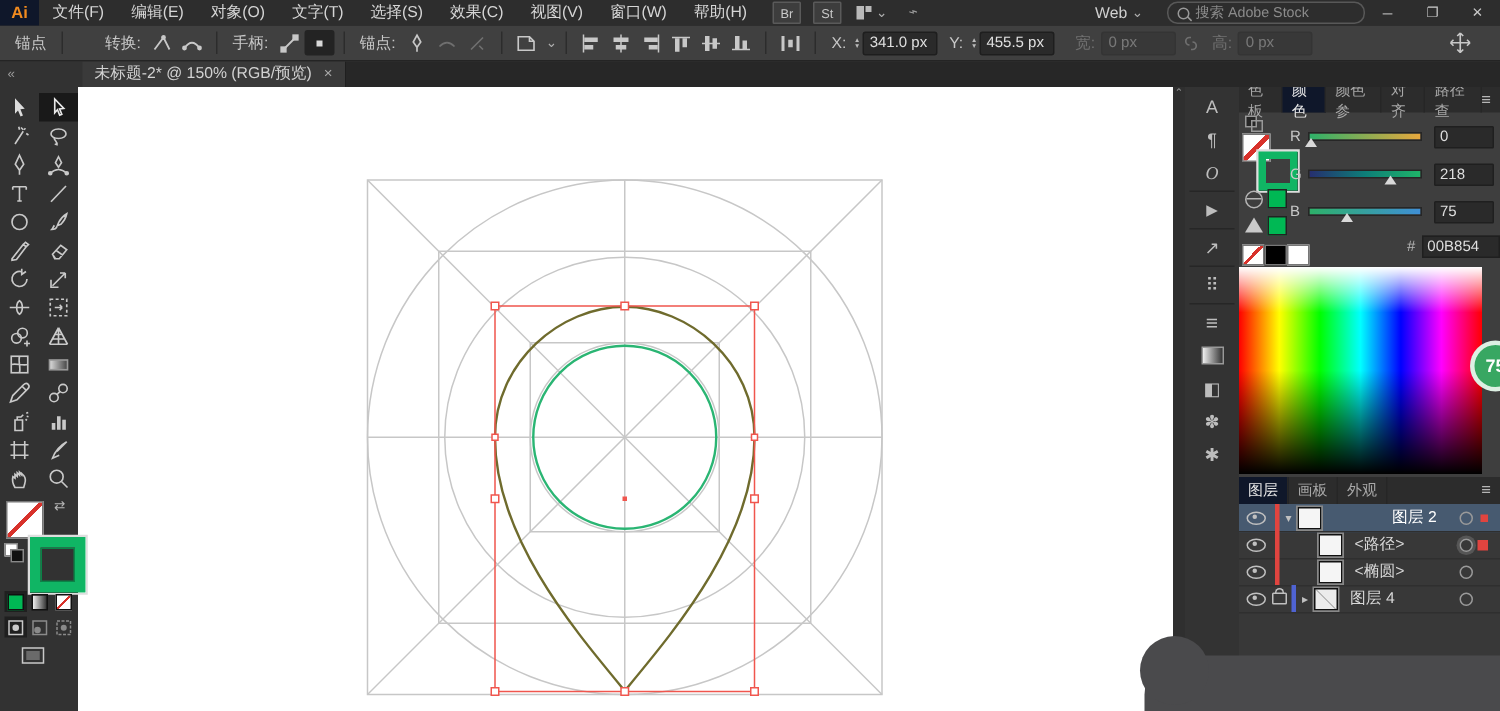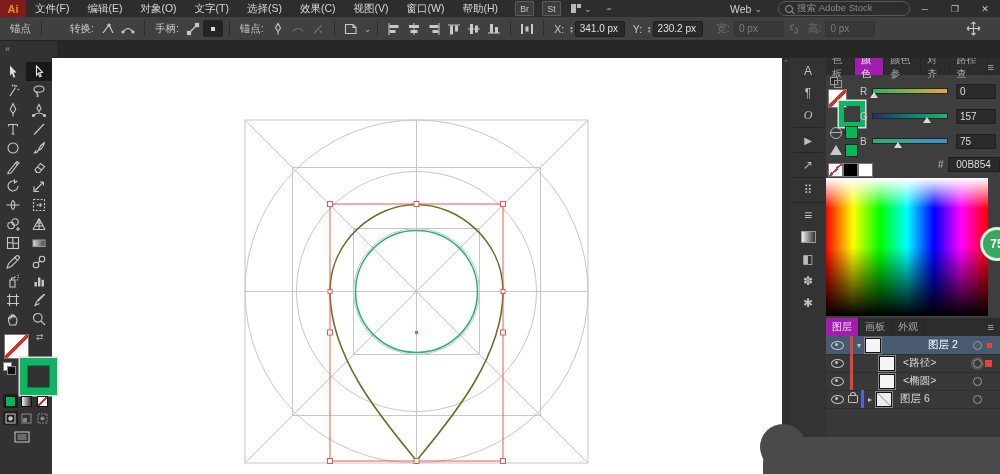--- a/index.html
+++ b/index.html
@@ -2,21 +2,21 @@
 <html><head>
 <meta charset="utf-8">
 <style>
   html,body{margin:0;padding:0;background:#222;}
   #app{position:relative;width:1000px;height:474px;overflow:hidden;
        font-family:"Liberation Sans","DejaVu Sans",sans-serif;
        -webkit-font-smoothing:antialiased;color:#cfcfcf;font-size:11px;}
   
   #menubar{position:absolute;left:0;top:0;width:1000px;height:17px;background:#2d2d2d;
            display:flex;align-items:center;z-index:10;}
-  #ai-logo{width:26px;height:17px;background:#7f1d1d;color:#f28b1f;font-weight:bold;
+  #ai-logo{width:26px;height:17px;background:#0f172a;color:#f28b1f;font-weight:bold;
            display:flex;align-items:center;justify-content:center;font-size:11px;}
   .menu-item{padding:6px 9px;font-size:10.5px;color:#d6d6d6;line-height:17px;cursor:default;}
   .mb-badge{width:17px;height:13px;background:#3d3d3d;border:1px solid #5a5a5a;color:#c9c9c9;
             font-size:8.5px;display:flex;align-items:center;justify-content:center;margin-left:8px;border-radius:1px;}
   .ws-icon{margin-left:10px;display:inline-flex;gap:1px;}
   .ws-icon i{display:block;width:5px;height:9px;background:#b9b9b9;}
   .ws-icon i.sm{width:4px;height:4px;align-self:flex-start;}
   .chev{color:#b0b0b0;font-size:9px;margin-left:3px;}
   #announce-ic{margin-left:14px;color:#9a9a9a;font-size:10px;transform:rotate(-15deg);}
   #workspace{margin-left:auto;display:flex;align-items:center;color:#d0d0d0;font-size:10.5px;}
@@ -73,34 +73,34 @@
   
   #dock{position:absolute;left:790px;top:58px;width:36px;height:416px;background:#333333;z-index:3;
         display:flex;flex-direction:column;align-items:center;padding-top:2px;box-sizing:border-box;}
   .dock-ic{width:36px;height:22px;display:flex;align-items:center;justify-content:center;color:#bdbdbd;font-size:12px;}
   .dock-div{width:30px;height:1px;background:#262626;margin:1px 0;}
   .grad-box{width:13px;height:10px;border:1px solid #999;background:linear-gradient(90deg,#eee,#333);}
   
   #rightpanels{position:absolute;left:826px;top:58px;width:174px;height:416px;background:#3e3e3e;z-index:4;}
   #ptabs{position:absolute;left:0;top:0;width:174px;height:17px;background:#2c2c2c;display:flex;align-items:stretch;font-size:10px;}
   .ptab{padding:0 6px;display:flex;align-items:center;color:#a8a8a8;border-right:1px solid #262626;}
-  .ptab.active{background:#a21caf;color:#e8e8e8;}
+  .ptab.active{background:#0f172a;color:#e8e8e8;}
   #ptab-menu{margin-left:auto;color:#b5b5b5;padding-right:6px;display:flex;align-items:center;font-size:11px;}
   
   #colorpanel{position:absolute;left:0;top:17px;width:174px;height:103px;}
   .slider-row{position:absolute;left:34px;width:140px;height:16px;display:flex;align-items:center;}
   .sl-label{width:12px;color:#c8c8c8;font-size:10px;}
   .track{position:relative;width:74px;height:4px;border:1px solid #262626;}
   .handle{position:absolute;top:3px;width:0;height:0;border-left:4px solid transparent;border-right:4px solid transparent;
           border-bottom:6px solid #d9d9d9;}
   .cval{margin-left:8px;background:#2a2a2a;border:1px solid #1f1f1f;color:#dedede;width:32px;height:13px;
         line-height:13px;padding:0 3px;font-size:10px;border-radius:1px;}
   #hexrow{position:absolute;left:112px;top:82px;display:flex;align-items:center;gap:4px;color:#b5b5b5;font-size:10px;}
   #hexbox{background:#2a2a2a;border:1px solid #1f1f1f;color:#dedede;width:44px;height:13px;line-height:13px;
-          padding:0 3px;font-size:10px;text-align:center;}
+          padding:0 3px;font-size:10px;}
   
   #cp-left{position:absolute;left:2px;top:0;width:32px;height:103px;}
   #cp-mini{position:absolute;left:2px;top:2px;width:16px;height:10px;}
   #cp-mini .a{position:absolute;left:0;top:0;width:6px;height:6px;background:#262626;border:1px solid #999;}
   #cp-mini .b{position:absolute;left:4px;top:3px;width:6px;height:6px;border:1px solid #999;}
   #cp-none{position:absolute;left:0;top:14px;width:17px;height:17px;background:#fff;border:1px solid #777;
      background-image:linear-gradient(135deg,transparent 44%,#d8322b 44%,#d8322b 56%,transparent 56%);}
   #cp-stroke{position:absolute;left:11px;top:26px;width:16px;height:16px;border:5px solid #10b564;
      box-shadow:0 0 0 1.5px #dedede;}
   .globe{position:absolute;left:2px;top:52px;width:10px;height:10px;border:1px solid #b5b5b5;border-radius:50%;}
@@ -288,21 +288,21 @@
     <span class="stepper">
         <span>▴</span>
         <span>▾</span>
       </span>
     <span class="valbox">341.0 px</span>
     <span class="cb-label" style="margin-left:8px;">Y:</span>
     <span class="stepper">
         <span>▴</span>
         <span>▾</span>
       </span>
-    <span class="valbox">230.2 px</span>
+    <span class="valbox">455.5 px</span>
     <span class="dimgrp" style="margin-left:10px;">
       <span class="cb-label">宽:</span>
       <span class="valbox">0 px</span>
       <span class="cb-ic">
         <svg width="14" height="14" viewBox="0 0 14 14" stroke="#c8c8c8" fill="none" stroke-width="1.1">
             <path d="M6 8 A2.5 2.5 0 0 1 6 3 H7 M8 6 A2.5 2.5 0 0 1 8 11 H7"></path>
           </svg>
         </span>
       <span class="cb-label">高:</span>
       <span class="valbox">0 px</span>
@@ -310,20 +310,24 @@
     <span class="cb-ic" style="margin-left:88px;">
       <svg width="15" height="15" viewBox="0 0 15 15" stroke="#c8c8c8" fill="none" stroke-width="1.1">
           <path d="M7.5 1 V14 M1 7.5 H14 M7.5 1 L5.5 3 M7.5 1 L9.5 3 M7.5 14 L5.5 12 M7.5 14 L9.5 12 M1 7.5 L3 5.5 M1 7.5 L3 9.5 M14 7.5 L12 5.5 M14 7.5 L12 9.5"></path>
         </svg>
       </span>
 
   </div>
 
   <div id="tabbar">
     <div id="tools-head">«</div>
+    <div id="doctab">
+      <span>未标题-2* @ 150% (RGB/预览)</span>
+      <span class="x">×</span>
+    </div>
   </div>
 
   <div id="toolbar">
     <div style="height:4px;"></div>
     <div class="trow">
       <div class="tcell">
           <svg width="16" height="16" viewBox="0 0 16 16">
             <path d="M5 1.5 L11.5 8.5 L8.6 8.8 L10.3 13 L8.7 13.7 L7 9.6 L5 11.8 Z" fill="#dcdcdc" stroke="none"></path>
           </svg>
         </div>
@@ -642,21 +646,21 @@
         <span class="track" style="background:linear-gradient(90deg,#2db169,#e8a83d);">
             <span class="handle" style="left:-3px;"></span>
           </span>
         <span class="cval">0</span>
       </div>
       <div class="slider-row" style="top:33px;">
         <span class="sl-label">G</span>
         <span class="track" style="background:linear-gradient(90deg,#262e6e,#0d7e78,#1fb469);">
             <span class="handle" style="left:50px;"></span>
           </span>
-        <span class="cval">157</span>
+        <span class="cval">218</span>
       </div>
       <div class="slider-row" style="top:58px;">
         <span class="sl-label">B</span>
         <span class="track" style="background:linear-gradient(90deg,#2db169,#3f8fd6);">
             <span class="handle" style="left:21px;"></span>
           </span>
         <span class="cval">75</span>
       </div>
       <div id="hexrow">
         <span>#</span>
@@ -701,21 +705,21 @@
         <span class="lthumb"></span>
         <span class="llabel">&lt;椭圆&gt;</span>
         <span class="target"></span>
       </div>
       <div class="lrow" style="top:54px;">
         <span class="eye"></span>
         <span class="lockic"></span>
         <span class="cbar" style="background:#4f63d2;margin-left:3px;"></span>
         <span class="lchev">▸</span>
         <span class="lthumb" style="background:#ececec;background-image:linear-gradient(45deg,transparent 47%,#bbb 47%,#bbb 53%,transparent 53%);"></span>
-        <span class="llabel">图层 6</span>
+        <span class="llabel">图层 4</span>
         <span class="target"></span>
       </div>
     </div>
   </div>
 
   <div id="badge75">
       <span>75</span>
     </div>
   <div id="blob"></div>
 

